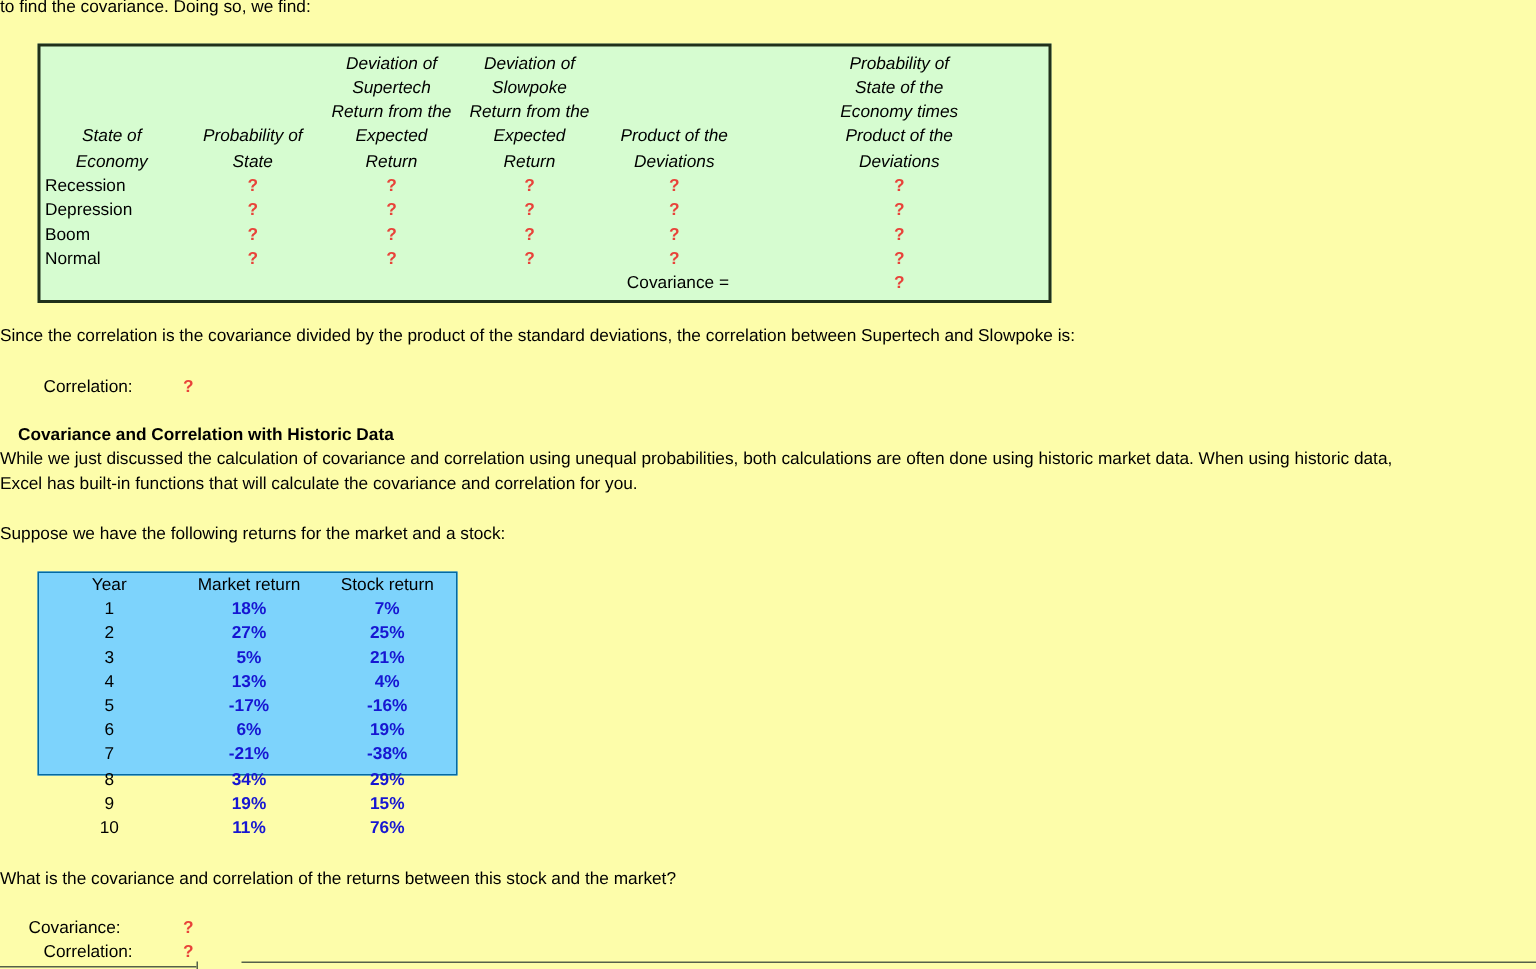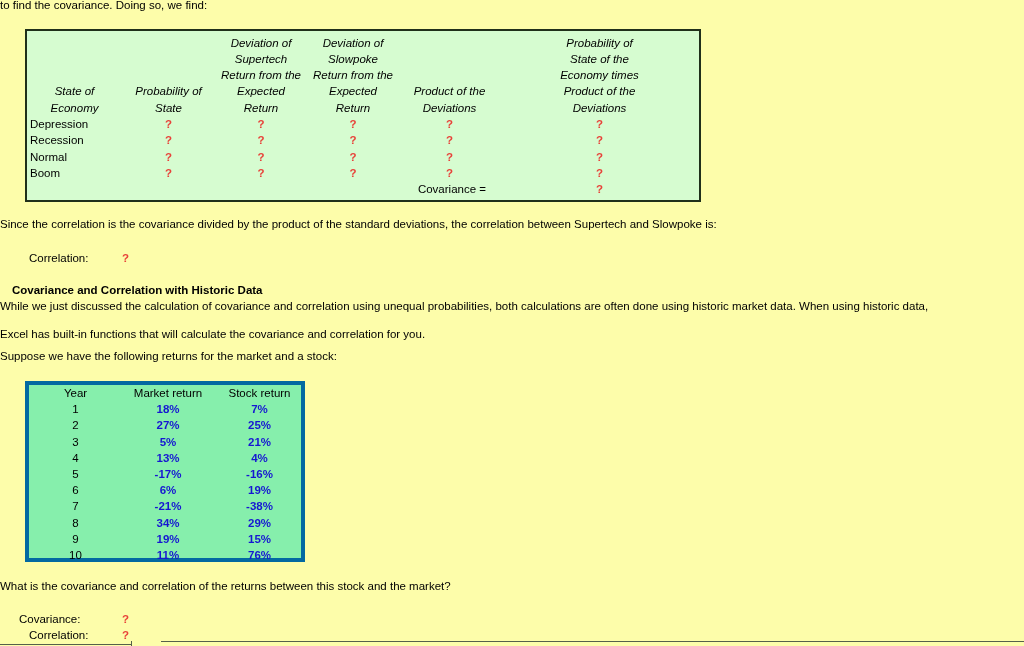--- a/index.html
+++ b/index.html
@@ -77,23 +77,23 @@
   .col-dev2    { width: 92px; }
   .col-prod    { width: 101px; }
   .col-probprod{ width: 199px; }
 
   
   #hist-table {
     position: absolute;
     left: 25px;
     top: 381px;
     width: 280px;
-    height: 181px;
-    background: #86efac;
-    border: 4px solid #0369a1;
+    height: 136px;
+    background: #7dd3fc;
+    border: 1px solid #0369a1;
     box-sizing: border-box;
   }
   #hist-table table {
     border-collapse: collapse;
     width: 100%;
     table-layout: fixed;
   }
   #hist-table th, #hist-table td {
     padding: 0;
     font-size: 11.5px;
@@ -179,45 +179,45 @@
             <div>Probability of</div>
             <div>State of the</div>
             <div>Economy times</div>
             <div>Product of the</div>
             <div>Deviations</div>
           </th>
         </tr>
       </thead>
       <tbody>
         <tr>
+          <td class="state">Recession</td>
+          <td class="q">?</td>
+          <td class="q">?</td>
+          <td class="q">?</td>
+          <td class="q">?</td>
+          <td class="q">?</td>
+        </tr>
+        <tr>
           <td class="state">Depression</td>
           <td class="q">?</td>
           <td class="q">?</td>
           <td class="q">?</td>
           <td class="q">?</td>
           <td class="q">?</td>
         </tr>
         <tr>
-          <td class="state">Recession</td>
+          <td class="state">Boom</td>
           <td class="q">?</td>
           <td class="q">?</td>
           <td class="q">?</td>
           <td class="q">?</td>
           <td class="q">?</td>
         </tr>
         <tr>
           <td class="state">Normal</td>
-          <td class="q">?</td>
-          <td class="q">?</td>
-          <td class="q">?</td>
-          <td class="q">?</td>
-          <td class="q">?</td>
-        </tr>
-        <tr>
-          <td class="state">Boom</td>
           <td class="q">?</td>
           <td class="q">?</td>
           <td class="q">?</td>
           <td class="q">?</td>
           <td class="q">?</td>
         </tr>
         <tr>
           <td></td>
           <td></td>
           <td></td>
@@ -230,21 +230,21 @@
   </div>
 
   <div class="txt" style="left:0px; top:218px;">Since the correlation is the covariance divided by the product of the standard deviations, the correlation between Supertech and Slowpoke is:</div>
 
   <div class="txt lbl" style="left:29px; top:252px;">Correlation:</div>
   <div class="txt ans" style="left:122px; top:252px;">?</div>
 
   <div class="txt bold" style="left:12px; top:284px;">Covariance and Correlation with Historic Data</div>
 
   <div class="txt" style="left:0px; top:300px;">While we just discussed the calculation of covariance and correlation using unequal probabilities, both calculations are often done using historic market data. When using historic data,</div>
-  <div class="txt" style="left:0px; top:328px;">Excel has built-in functions that will calculate the covariance and correlation for you.</div>
+  <div class="txt" style="left:0px; top:317px;">Excel has built-in functions that will calculate the covariance and correlation for you.</div>
 
   <div class="txt" style="left:0px; top:350px;">Suppose we have the following returns for the market and a stock:</div>
 
   <div id="hist-table">
     <table>
       <colgroup>
         <col class="hcol-year">
           <col class="hcol-mkt">
           <col class="hcol-stk">
       </colgroup>

